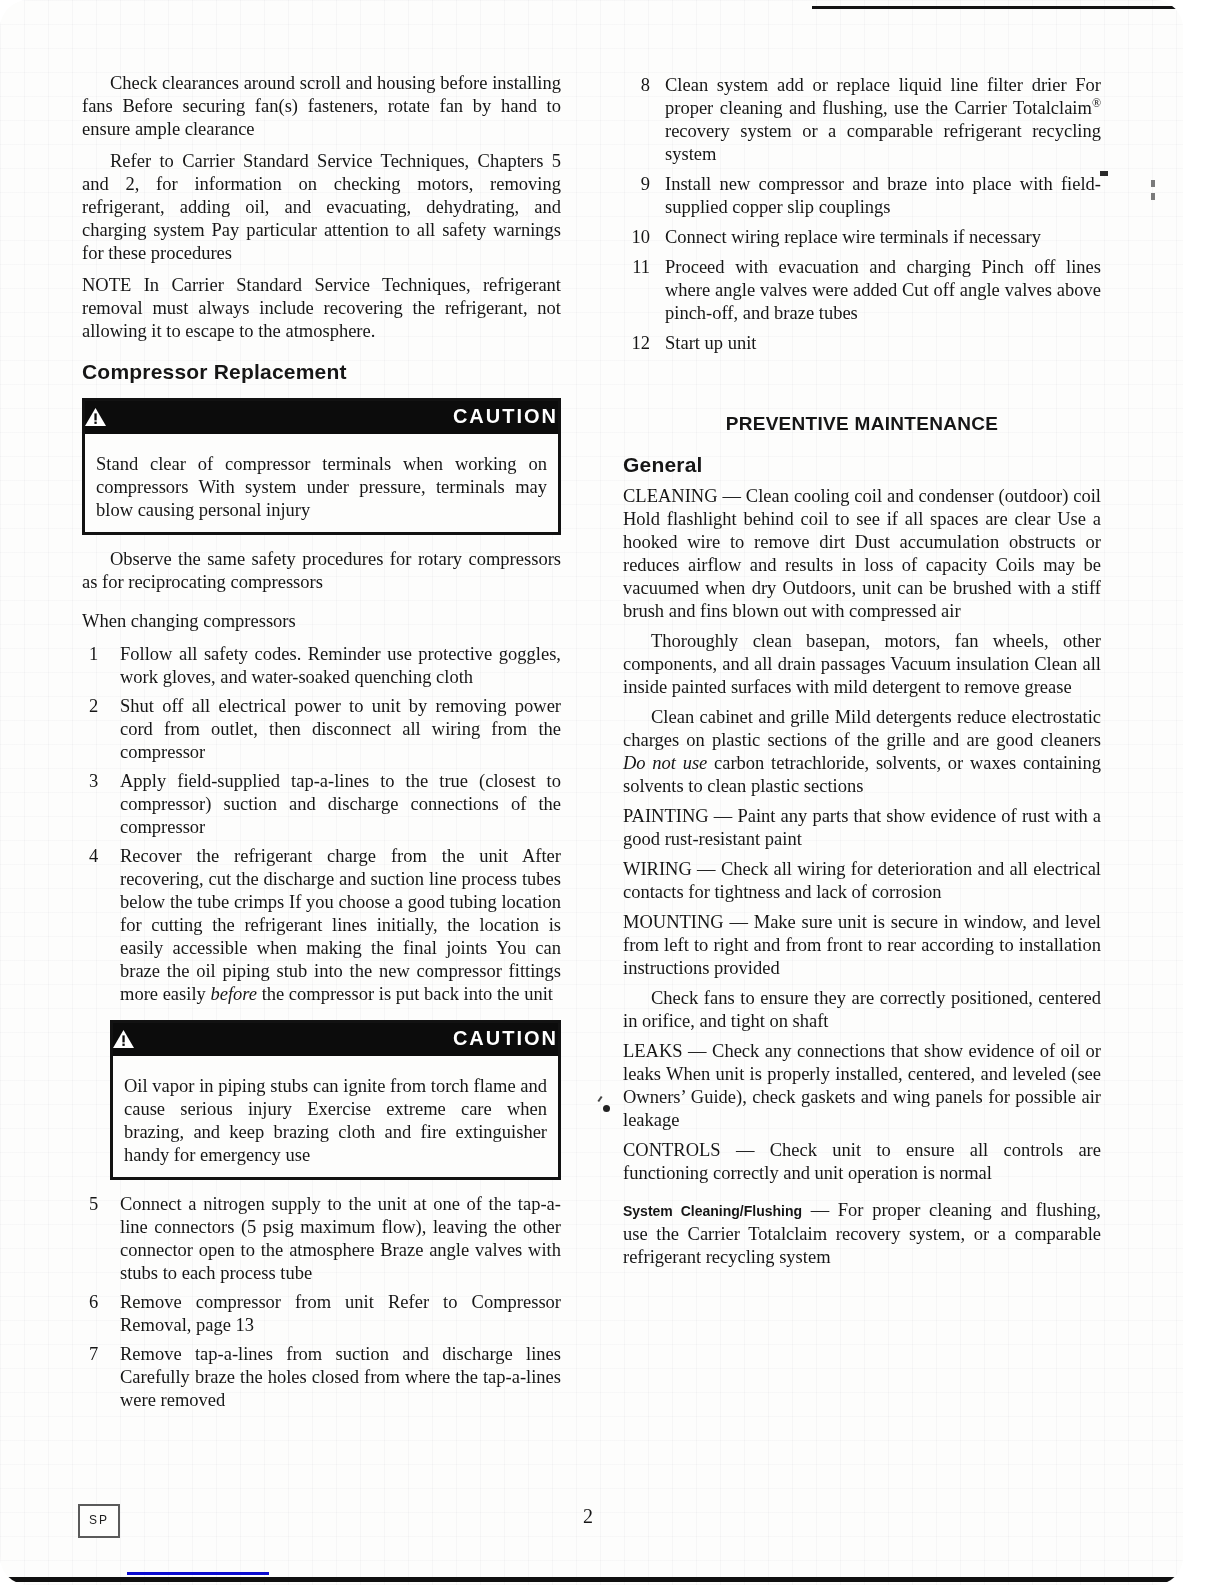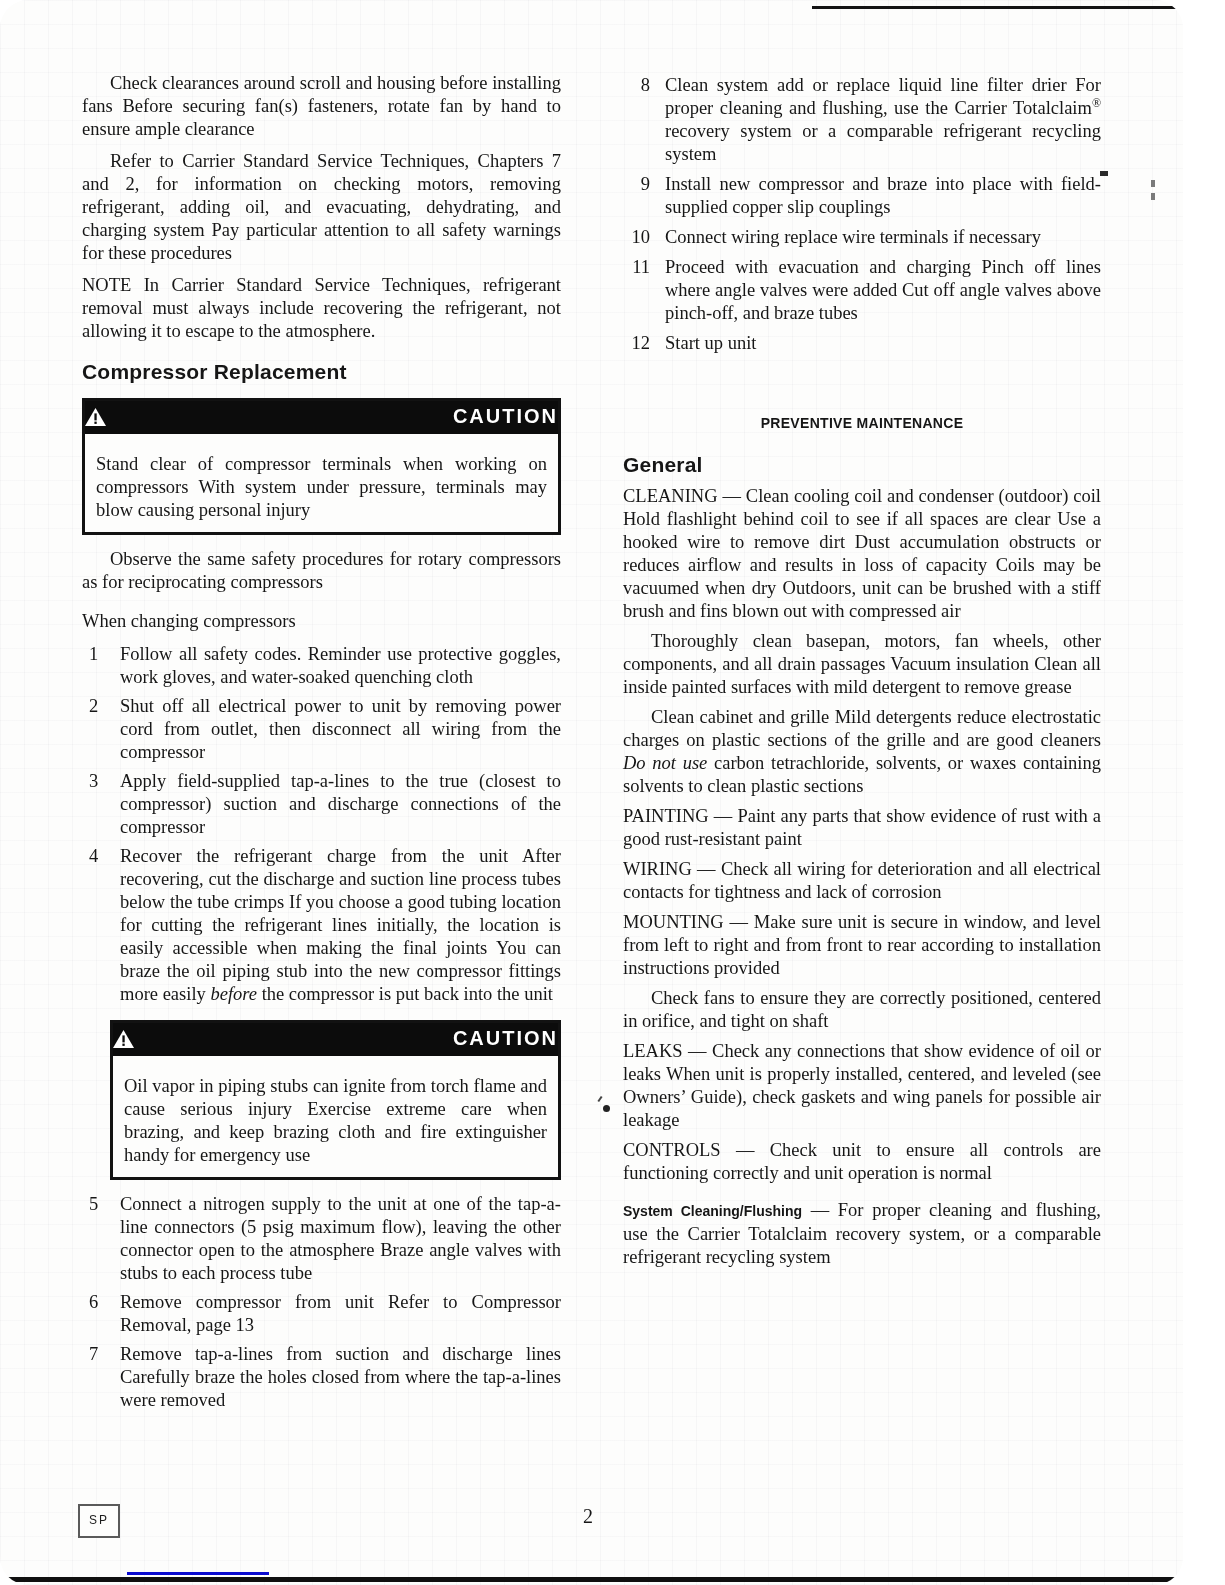--- a/index.html
+++ b/index.html
@@ -23,21 +23,21 @@
   .p { margin:0 0 9px; text-align:justify; }
   .p.indent { text-indent:28px; }
   .p.tight { margin-bottom:7px; }
 
   .h-sans {
     font-family:"Liberation Sans", sans-serif; font-weight:bold;
     font-size:21px; line-height:25px; margin:16px 0 14px; letter-spacing:0.2px;
   }
   .h-center {
     font-family:"Liberation Sans", sans-serif; font-weight:bold;
-    font-size:14px; line-height:25px; text-align:center; margin:56px 0 14px;
+    font-size:19px; line-height:25px; text-align:center; margin:56px 0 14px;
     letter-spacing:0.3px;
   }
   .h-inline {
     font-family:"Liberation Sans", sans-serif; font-weight:bold; font-size:14px;
   }
   .sys-par { margin-top:14px; text-align:justify; }
 
   .caution { border:3px solid #121212; margin:6px 0 13px; background:#fdfdfc; }
   .caution.indented { margin-left:28px; margin-top:14px; }
   .caution-head {
@@ -75,21 +75,21 @@
 </style>
 </head>
 <body>
 
 <div class="page">
 
   <div class="rule-top-right"></div>
 
   <div class="col col-left">
     <p class="p indent">Check clearances around scroll and housing before installing fans  Before securing fan(s) fasteners, rotate fan by hand to ensure ample clearance</p>
-    <p class="p indent">Refer to Carrier Standard Service Techniques, Chapters 7 and 2, for information on checking motors, removing refrigerant, adding oil, and evacuating, dehydrating, and charging system  Pay particular attention to all safety warnings for these procedures</p>
+    <p class="p indent">Refer to Carrier Standard Service Techniques, Chapters 5 and 2, for information on checking motors, removing refrigerant, adding oil, and evacuating, dehydrating, and charging system  Pay particular attention to all safety warnings for these procedures</p>
     <p class="p">NOTE  In Carrier Standard Service Techniques, refrigerant removal must always include recovering the refrigerant, not allowing it to escape to the atmosphere.</p>
 
     <div class="h-sans">Compressor Replacement</div>
 
     <div class="caution">
       <div class="caution-head">
         <span>
           <svg class="warn-svg" width="21" height="18" viewBox="0 0 21 18">
             <path d="M10.5 0 L21 18 H0 Z" fill="#ffffff"></path>
             <rect x="9.4" y="5.4" width="2.3" height="7" fill="#0c0c0c"></rect>

